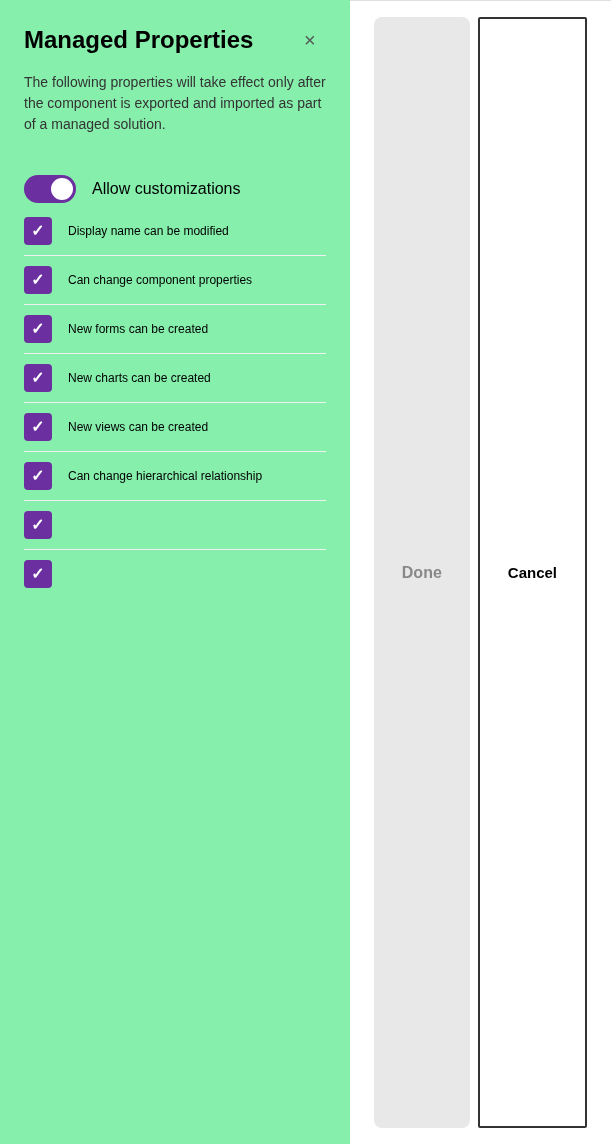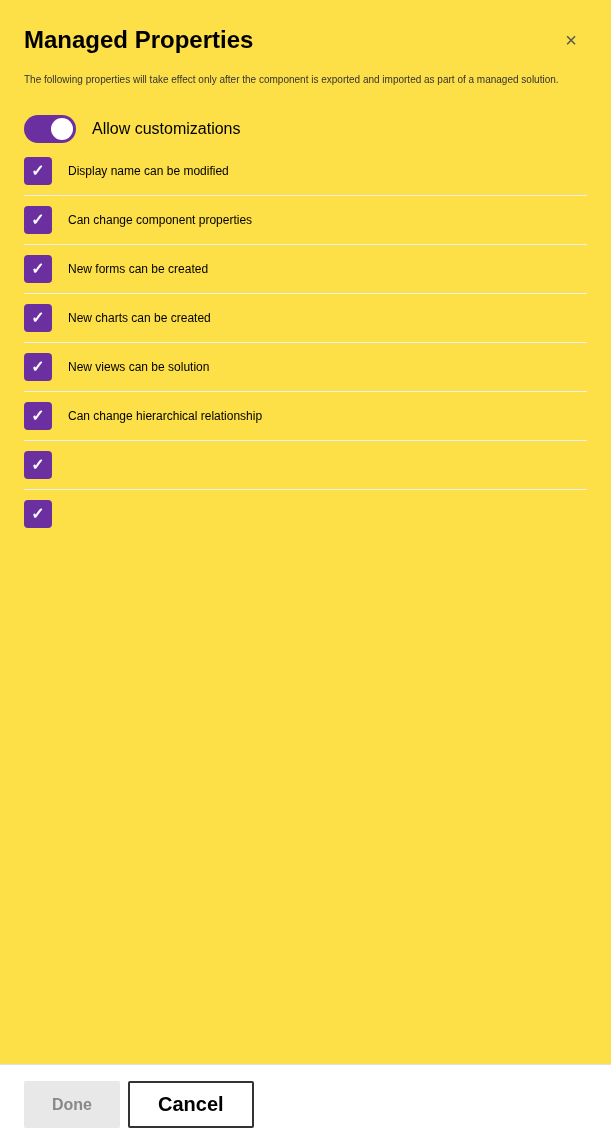--- a/index.html
+++ b/index.html
@@ -13,23 +13,23 @@
       background: #f0f0f0;
       display: flex;
       justify-content: center;
       align-items: center;
       min-height: 100vh;
     }
 
     .dialog {
       width: 611px;
       min-height: 1144px;
-      background: #fde047;
-      display: flex;
-      flex-direction: column;
+      background: #86efac;
+      display: flex;
+      flex-direction: row;
       position: relative;
     }
 
     .dialog-content {
       flex: 1;
       padding: 24px 24px 16px 24px;
     }
 
     .dialog-header {
       display: flex;
@@ -51,24 +51,24 @@
       border: none;
       cursor: pointer;
       display: flex;
       align-items: center;
       justify-content: center;
       font-size: 20px;
       color: #555;
     }
 
     .dialog-description {
-      font-size: 10px;
+      font-size: 14px;
       color: #333;
       line-height: 1.5;
-      margin-bottom: 28px;
+      margin-bottom: 40px;
     }
 
     .toggle-row {
       display: flex;
       align-items: center;
       gap: 16px;
       margin-bottom: 4px;
     }
 
     .toggle {
@@ -148,33 +148,33 @@
       padding: 16px 24px;
       gap: 8px;
       border-top: 1px solid #e0e0e0;
       background: #ffffff;
     }
 
     .btn-done {
       padding: 10px 28px;
       background: #e8e8e8;
       border: none;
-      border-radius: 2px;
+      border-radius: 8px;
       font-size: 16px;
       font-weight: 600;
       color: #888;
       cursor: not-allowed;
     }
 
     .btn-cancel {
       padding: 10px 28px;
       background: #ffffff;
       border: 2px solid #333;
       border-radius: 2px;
-      font-size: 20px;
+      font-size: 15px;
       font-weight: 600;
       color: #000;
       cursor: pointer;
     }
   </style>
 </head>
 <body>
 
 <div class="dialog">
   <div class="dialog-content">
@@ -217,21 +217,21 @@
         <div class="checkbox-row">
           <div class="checkbox-box">
             <span class="checkbox-check">✓</span>
           </div>
           <span class="checkbox-label">New charts can be created</span>
         </div>
         <div class="checkbox-row">
           <div class="checkbox-box">
             <span class="checkbox-check">✓</span>
           </div>
-          <span class="checkbox-label">New views can be solution</span>
+          <span class="checkbox-label">New views can be created</span>
         </div>
         <div class="checkbox-row">
           <div class="checkbox-box">
             <span class="checkbox-check">✓</span>
           </div>
           <span class="checkbox-label">Can change hierarchical relationship</span>
         </div>
         <div class="checkbox-row">
           <div class="checkbox-box">
             <span class="checkbox-check">✓</span>

